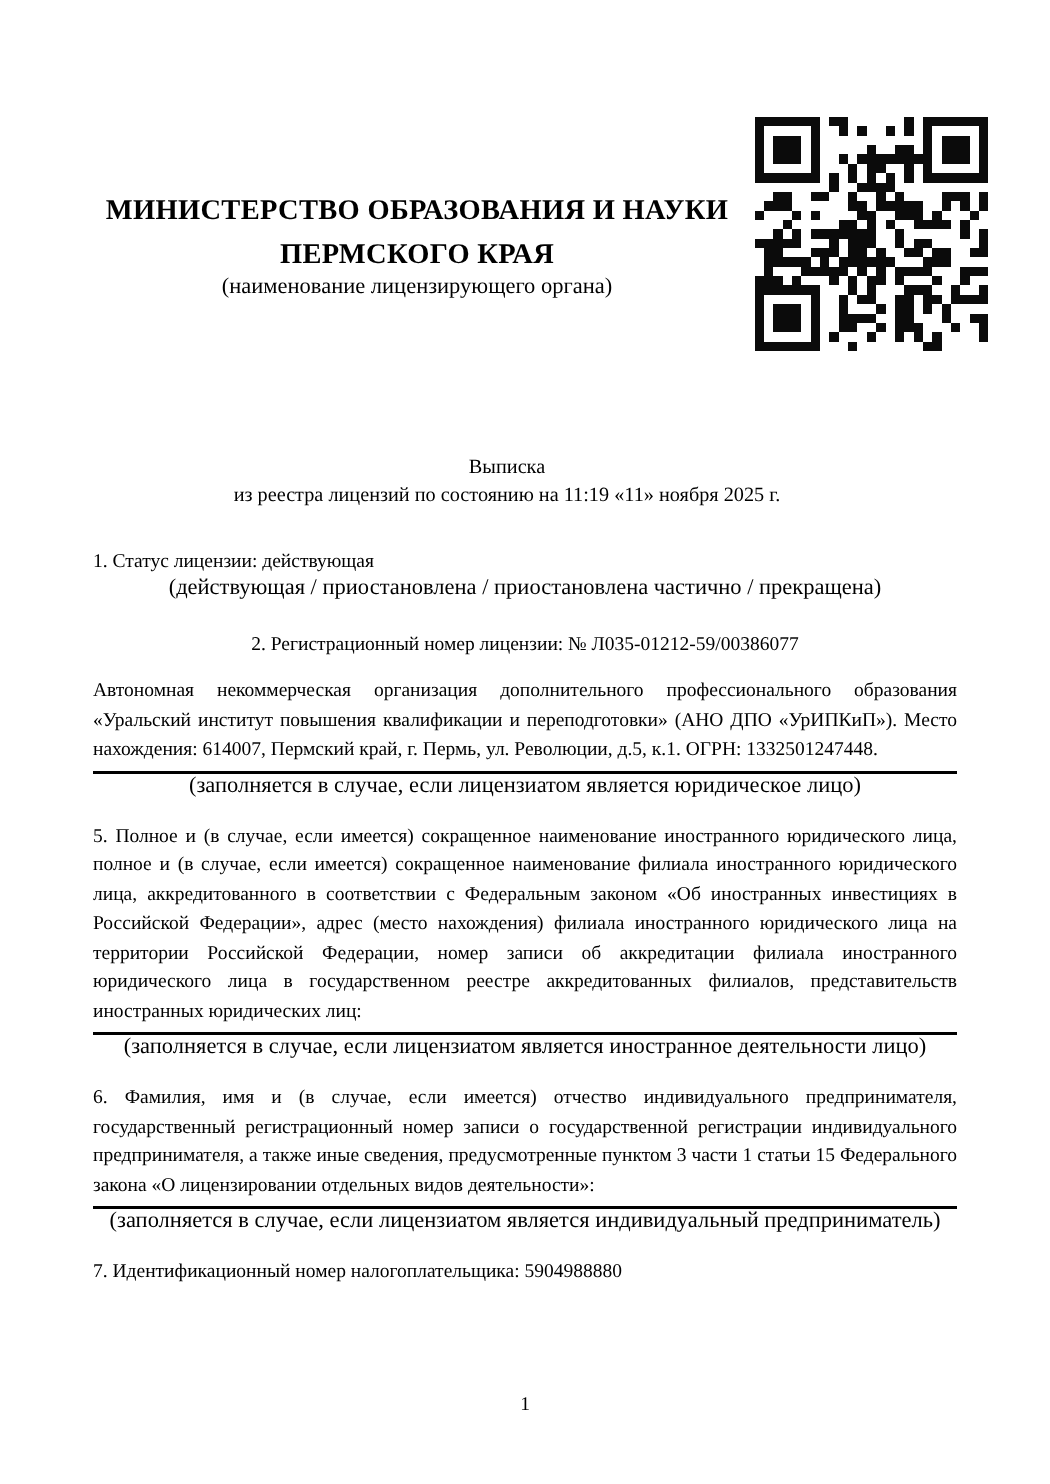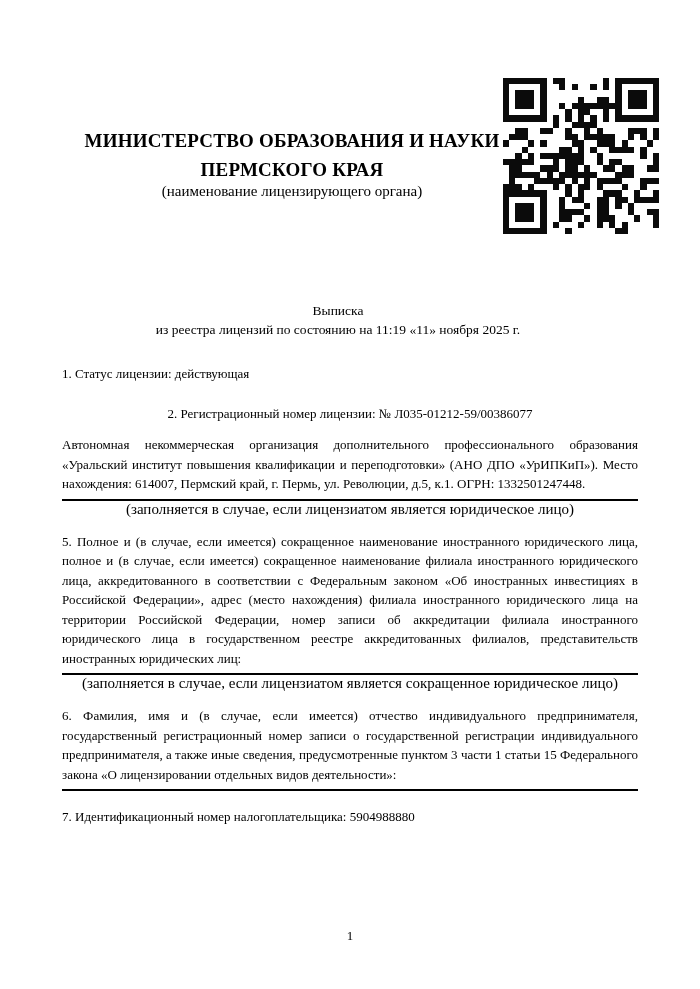--- a/index.html
+++ b/index.html
@@ -5,21 +5,21 @@
   html,body{margin:0;padding:0;background:#fff;}
   .page{
     position:relative;
     width:700px;height:989px;
     background:#fff;
     font-family:"Liberation Serif","DejaVu Serif",serif;
     color:#000;
     overflow:hidden;
   }
   .ministry-header{
-    position:absolute;left:76px;top:126px;width:432px;
+    position:absolute;left:62px;top:126px;width:432px;
     text-align:center;
   }
   .ministry-name{
     font-size:19px;font-weight:bold;line-height:29px;
     letter-spacing:.2px;
   }
   .small-caption{
     font-size:15px;line-height:14px;color:#000;
   }
   .qr-wrap{
@@ -372,42 +372,44 @@
 
   <div class="doc-title">
     <div>Выписка</div>
     <div>из реестра лицензий по состоянию на 11:19 «11» ноября 2025 г.</div>
   </div>
 
   <div class="items">
 
     <div>
       <p class="line">1. Статус лицензии: действующая</p>
+      <div class="sub-caption small-caption">(действующая / приостановлена / приостановлена частично / прекращена)</div>
     </div>
 
     <p class="line mt1">2. Регистрационный номер лицензии: № Л035-01212-59/00386077</p>
 
 
     <div class="mt3">
       <p class="para">Автономная некоммерческая организация дополнительного профессионального образования «Уральский институт повышения квалификации и переподготовки» (АНО ДПО «УрИПКиП»). Место нахождения: 614007, Пермский край, г. Пермь, ул. Революции, д.5, к.1. ОГРН: 1332501247448.</p>
       <div class="fill-rule"></div>
       <div class="sub-caption small-caption">(заполняется в случае, если лицензиатом является юридическое лицо)</div>
     </div>
 
     <div class="mt4">
       <p class="para">5. Полное и (в случае, если имеется) сокращенное наименование иностранного юридического лица, полное и (в случае, если имеется) сокращенное наименование филиала иностранного юридического лица, аккредитованного в соответствии с Федеральным законом «Об иностранных инвестициях в Российской Федерации», адрес (место нахождения) филиала иностранного юридического лица на территории Российской Федерации, номер записи об аккредитации филиала иностранного юридического лица в государственном реестре аккредитованных филиалов, представительств иностранных юридических лиц:</p>
       <p class="para"></p>
       <div class="fill-rule"></div>
-      <div class="sub-caption small-caption">(заполняется в случае, если лицензиатом является сокращенное юридическое лицо)</div>
+      <div class="sub-caption small-caption">(заполняется в случае, если лицензиатом является иностранное деятельности лицо)</div>
     </div>
 
     <div class="mt4">
       <p class="para">6. Фамилия, имя и (в случае, если имеется) отчество индивидуального предпринимателя, государственный регистрационный номер записи о государственной регистрации индивидуального предпринимателя, а также иные сведения, предусмотренные пунктом 3 части 1 статьи 15 Федерального закона «О лицензировании отдельных видов деятельности»:</p>
       <p class="para"></p>
       <div class="fill-rule"></div>
+      <div class="sub-caption small-caption">(заполняется в случае, если лицензиатом является индивидуальный предприниматель)</div>
     </div>
 
     <p class="line mt4">7. Идентификационный номер налогоплательщика: 5904988880</p>
 
   </div>
 
   <div class="page-number">1</div>
 
 </div>
 

